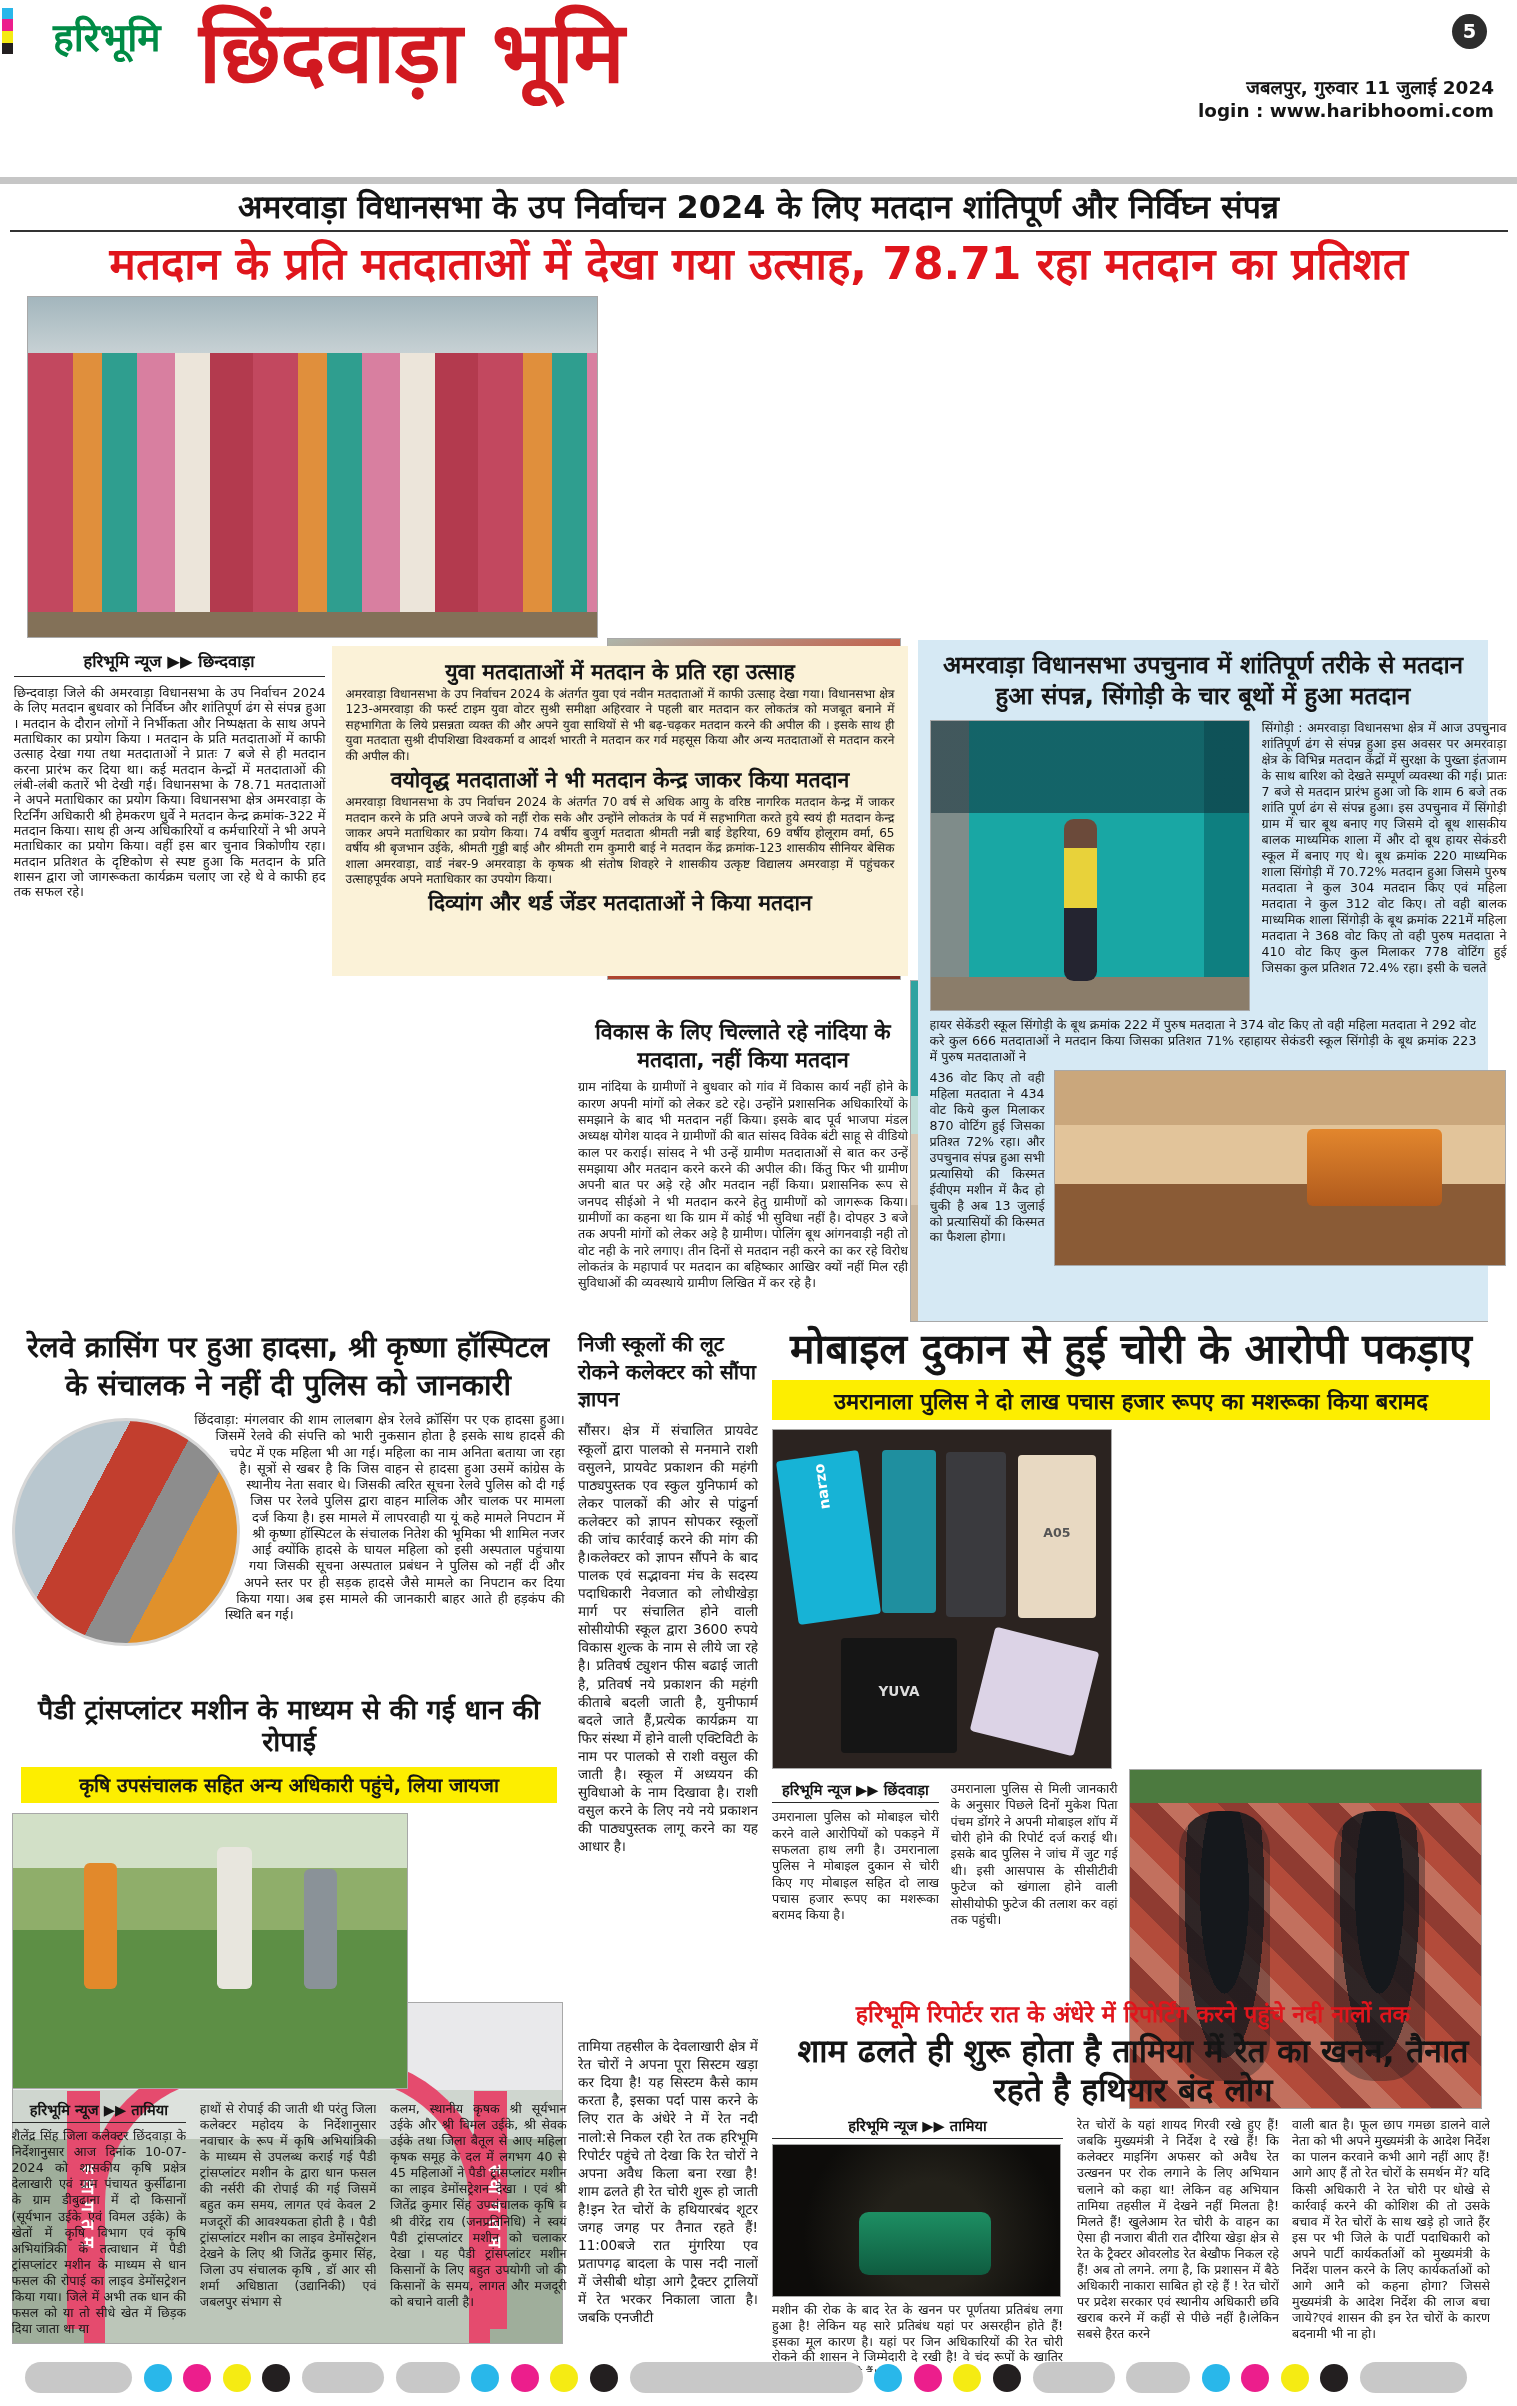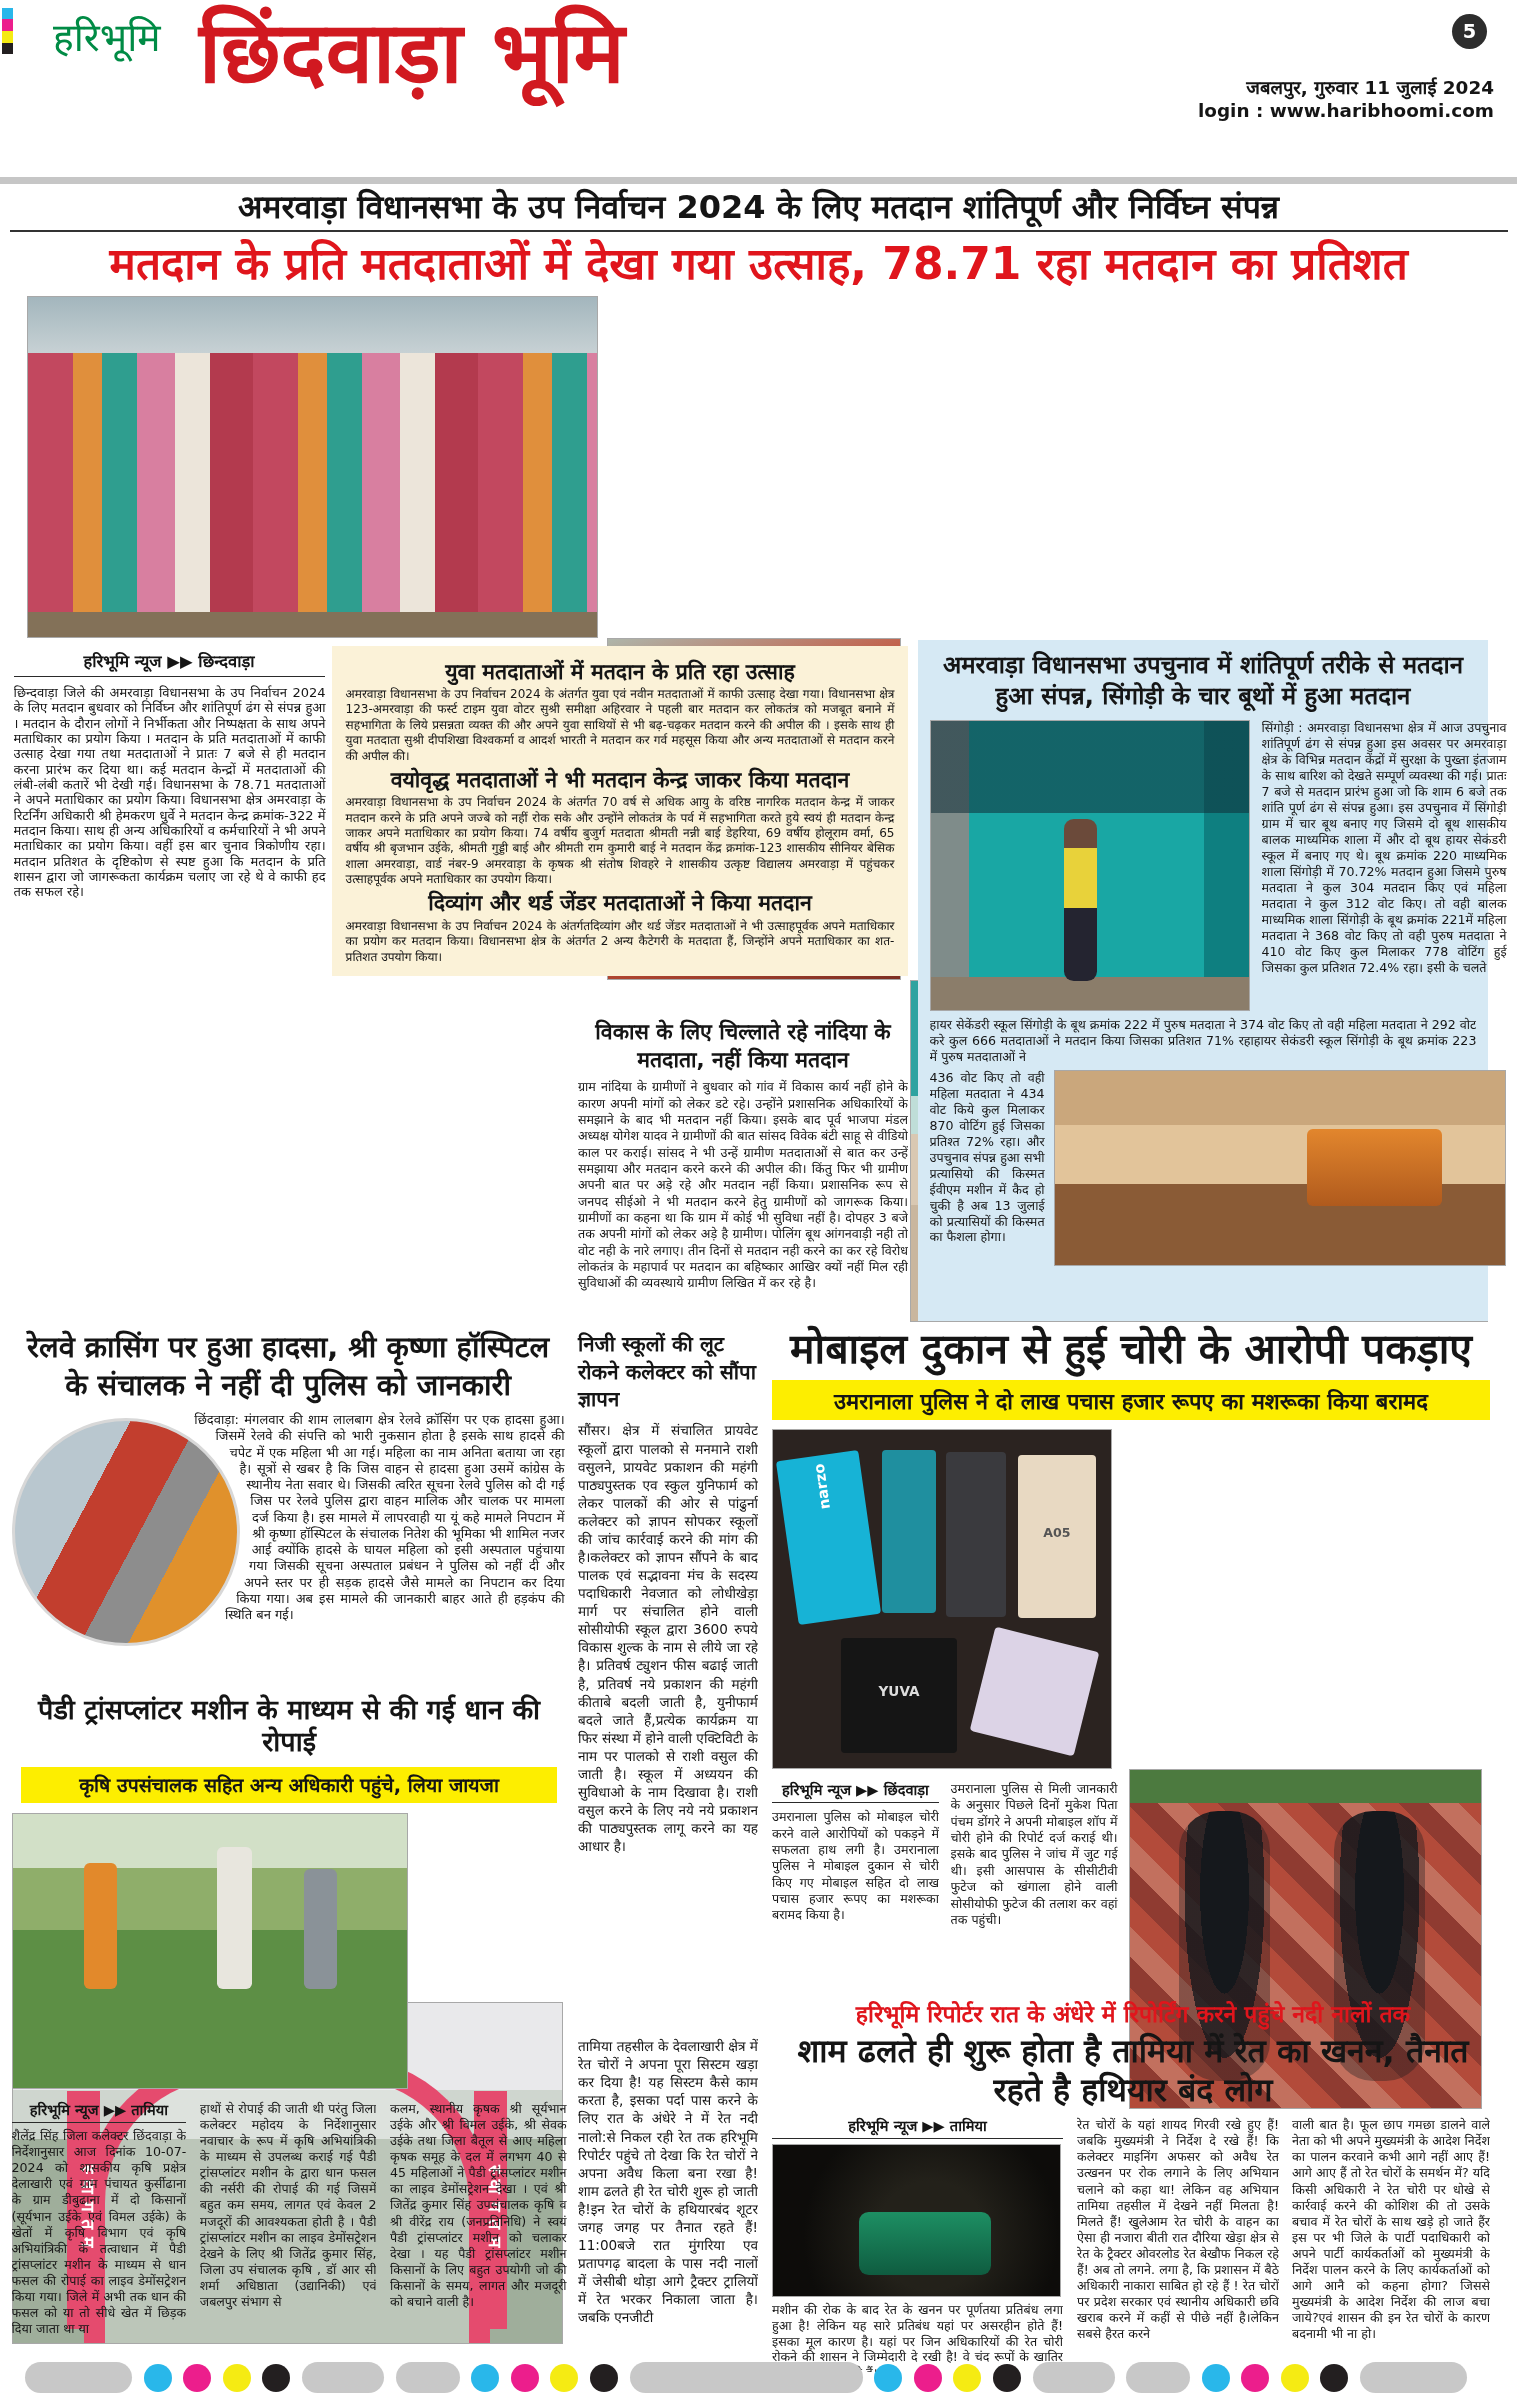--- a/index.html
+++ b/index.html
@@ -4,21 +4,21 @@
 <style>
   html,body{margin:0;padding:0;background:#9a9a9a;}
   .page{position:relative;width:1518px;height:2407px;background:#ffffff;margin:0 auto;
         font-family:"DejaVu Sans",sans-serif;color:#151515;overflow:hidden;}
   .abs{position:absolute;}
   .just{text-align:justify;text-justify:inter-word;}
   .ovh{overflow:hidden;}
   .ctr{text-align:center;}
 
   
-  .logo{font-size:39px;font-weight:normal;color:#008b45;line-height:1.05;}
+  .logo{font-size:39px;font-weight:bold;color:#008b45;line-height:1.05;}
   .nameplate{font-size:85px;font-weight:bold;color:#d11920;line-height:1.05;white-space:nowrap;}
   .badge{width:35px;height:35px;border-radius:50%;background:#2d2d2d;color:#fff;
          display:flex;align-items:center;justify-content:center;font-size:19.4px;font-weight:bold;}
   .mh-right{font-size:18.4px;font-weight:bold;text-align:right;}
   .loc-row{display:flex;align-items:center;height:43px;}
   .loc-bar{flex:1;height:6.8px;background:#b9b9b9;}
   .loc-brk{width:13.6px;height:35px;border:4.9px solid #f08c1e;}
   .loc-brk.l{border-right:none;}
   .loc-brk.r{border-left:none;}
   .loc-txt{font-size:20.4px;font-weight:bold;padding:0 13.6px;white-space:nowrap;}
@@ -136,21 +136,20 @@
 
   <div class="abs byline" style="left:13.6px;top:652px;width:311px;">हरिभूमि न्यूज ▶▶ छिन्दवाड़ा</div>
   <div class="abs bt just ovh" style="left:13.6px;top:685px;width:312px;height:287px;font-size:13px;line-height:1.18;">छिन्दवाड़ा जिले की अमरवाड़ा विधानसभा के उप निर्वाचन 2024 के लिए मतदान बुधवार को निर्विघ्न और शांतिपूर्ण ढंग से संपन्न हुआ । मतदान के दौरान लोगों ने निर्भीकता और निष्पक्षता के साथ अपने मताधिकार का प्रयोग किया । मतदान के प्रति मतदाताओं में काफी उत्साह देखा गया तथा मतदाताओं ने प्रातः 7 बजे से ही मतदान करना प्रारंभ कर दिया था। कई मतदान केन्द्रों में मतदाताओं की लंबी-लंबी कतारें भी देखी गई। विधानसभा के 78.71 मतदाताओं ने अपने मताधिकार का प्रयोग किया। विधानसभा क्षेत्र अमरवाड़ा के रिटर्निंग अधिकारी श्री हेमकरण धुर्वे ने मतदान केन्द्र क्रमांक-322 में मतदान किया। साथ ही अन्य अधिकारियों व कर्मचारियों ने भी अपने मताधिकार का प्रयोग किया। वहीं इस बार चुनाव त्रिकोणीय रहा। मतदान प्रतिशत के दृष्टिकोण से स्पष्ट हुआ कि मतदान के प्रति शासन द्वारा जो जागरूकता कार्यक्रम चलाए जा रहे थे वे काफी हद तक सफल रहे।</div>
 
   <div class="abs cream ovh" style="left:332px;top:646px;width:576px;height:330px;">
     <div class="sub-t">युवा मतदाताओं में मतदान के प्रति रहा उत्साह</div>
     <div class="sub-b just">अमरवाड़ा विधानसभा के उप निर्वाचन 2024 के अंतर्गत युवा एवं नवीन मतदाताओं में काफी उत्साह देखा गया। विधानसभा क्षेत्र 123-अमरवाड़ा की फर्स्ट टाइम युवा वोटर सुश्री समीक्षा अहिरवार ने पहली बार मतदान कर लोकतंत्र को मजबूत बनाने में सहभागिता के लिये प्रसन्नता व्यक्त की और अपने युवा साथियों से भी बढ़-चढ़कर मतदान करने की अपील की । इसके साथ ही युवा मतदाता सुश्री दीपशिखा विश्वकर्मा व आदर्श भारती ने मतदान कर गर्व महसूस किया और अन्य मतदाताओं से मतदान करने की अपील की।</div>
     <div class="sub-t">वयोवृद्ध मतदाताओं ने भी मतदान केन्द्र जाकर किया मतदान</div>
     <div class="sub-b just">अमरवाड़ा विधानसभा के उप निर्वाचन 2024 के अंतर्गत 70 वर्ष से अधिक आयु के वरिष्ठ नागरिक मतदान केन्द्र में जाकर मतदान करने के प्रति अपने जज्बे को नहीं रोक सके और उन्होंने लोकतंत्र के पर्व में सहभागिता करते हुये स्वयं ही मतदान केन्द्र जाकर अपने मताधिकार का प्रयोग किया। 74 वर्षीय बुजुर्ग मतदाता श्रीमती नन्नी बाई डेहरिया, 69 वर्षीय होलूराम वर्मा, 65 वर्षीय श्री बृजभान उईके, श्रीमती गुड्डी बाई और श्रीमती राम कुमारी बाई ने मतदान केंद्र क्रमांक-123 शासकीय सीनियर बेसिक शाला अमरवाड़ा, वार्ड नंबर-9 अमरवाड़ा के कृषक श्री संतोष शिवहरे ने शासकीय उत्कृष्ट विद्यालय अमरवाड़ा में पहुंचकर उत्साहपूर्वक अपने मताधिकार का उपयोग किया।</div>
     <div class="sub-t">दिव्यांग और थर्ड जेंडर मतदाताओं ने किया मतदान</div>
-    <div class="sub-b just">अमरवाड़ा विधानसभा के उप निर्वाचन 2024 के अंतर्गतदिव्यांग और थर्ड जेंडर मतदाताओं ने भी उत्साहपूर्वक अपने मताधिकार का प्रयोग कर मतदान किया। विधानसभा क्षेत्र के अंतर्गत 2 अन्य कैटेगरी के मतदाता हैं, जिन्होंने अपने मताधिकार का शत- प्रतिशत उपयोग किया।</div>
   </div>
 
   <div class="abs bluebox" style="left:918px;top:640px;width:570px;height:681px;">
     <div class="sing-h">अमरवाड़ा विधानसभा उपचुनाव में शांतिपूर्ण तरीके से मतदान हुआ संपन्न, सिंगोड़ी के चार बूथों में हुआ मतदान</div>
     <div style="position:relative;height:293px;margin-top:7.8px;">
       <div class="photo ph-bus abs" style="left:0;top:0;width:320px;height:291px;">
         <div class="bus-man"></div>
       </div>
       <div class="abs bt just ovh" style="left:332px;top:0;width:245px;height:293px;line-height:1.27;">सिंगोड़ी : अमरवाड़ा विधानसभा क्षेत्र में आज उपचुनाव शांतिपूर्ण ढंग से संपन्न हुआ इस अवसर पर अमरवाड़ा क्षेत्र के विभिन्न मतदान केंद्रों में सुरक्षा के पुख्ता इंतजाम के साथ बारिश को देखते सम्पूर्ण व्यवस्था की गई। प्रातः 7 बजे से मतदान प्रारंभ हुआ जो कि शाम 6 बजे तक शांति पूर्ण ढंग से संपन्न हुआ। इस उपचुनाव में सिंगोड़ी ग्राम में चार बूथ बनाए गए जिसमे दो बूथ शासकीय बालक माध्यमिक शाला में और दो बूथ हायर सेकंडरी स्कूल में बनाए गए थे। बूथ क्रमांक 220 माध्यमिक शाला सिंगोड़ी में 70.72% मतदान हुआ जिसमे पुरुष मतदाता ने कुल 304 मतदान किए एवं महिला मतदाता ने कुल 312 वोट किए। तो वही बालक माध्यमिक शाला सिंगोड़ी के बूथ क्रमांक 221में महिला मतदाता ने 368 वोट किए तो वही पुरुष मतदाता ने 410 वोट किए कुल मिलाकर 778 वोटिंग हुई जिसका कुल प्रतिशत 72.4% रहा। इसी के चलते</div>
     </div>

